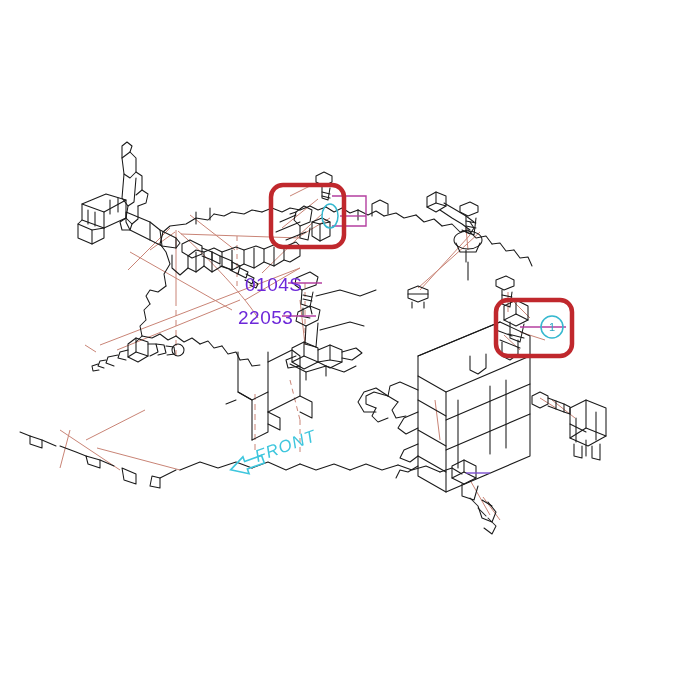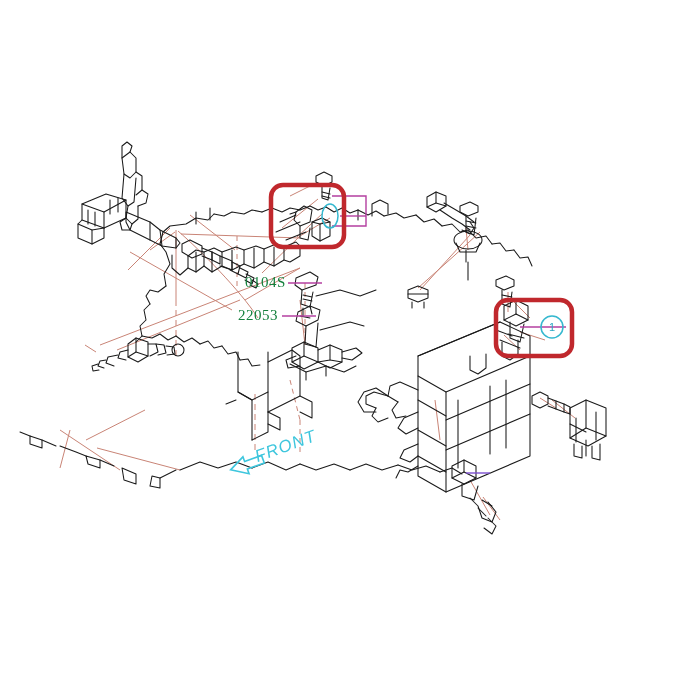--- a/index.html
+++ b/index.html
@@ -1,22 +1,22 @@
 <!DOCTYPE html>
 <html><head>
 <meta charset="utf-8">
 <style>
   html,body{margin:0;padding:0;background:#ffffff;}
   body{width:700px;height:700px;overflow:hidden;
        font-family:"Liberation Sans", sans-serif;}
   #stage{position:relative;width:700px;height:700px;background:#fff;}
   svg.layer{position:absolute;left:0;top:0;width:700px;height:700px;}
   .lbl{position:absolute;white-space:nowrap;}
-  .partnum{color:#15803d;font-family:Liberation Serif, serif;
-           font-size:15px;letter-spacing:.5px;}
+  .partnum{color:#6d28d9;font-family:Liberation Sans, sans-serif;
+           font-size:19px;letter-spacing:.5px;}
   .callout-num{font-size:11px;fill:#2aa7c4;font-family:"Liberation Sans",sans-serif;}
   .front-txt{fill:#3ec6dd;font-size:17px;font-style:italic;
              font-family:"Liberation Sans",sans-serif;letter-spacing:1px;}
 </style>
 </head>
 <body>
 
 <div id="stage">
 
   <svg class="layer">

